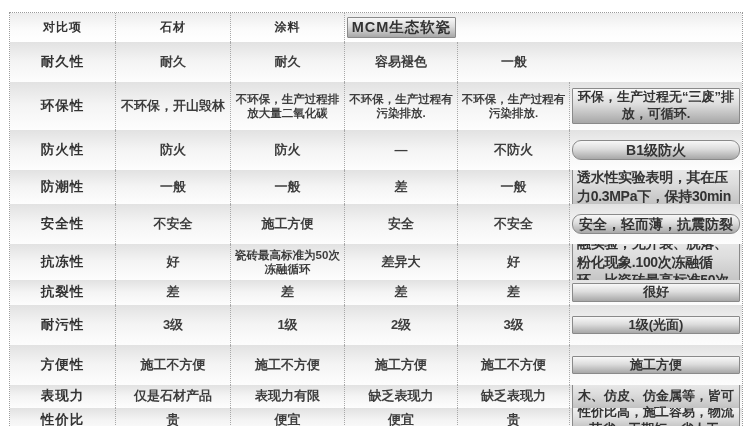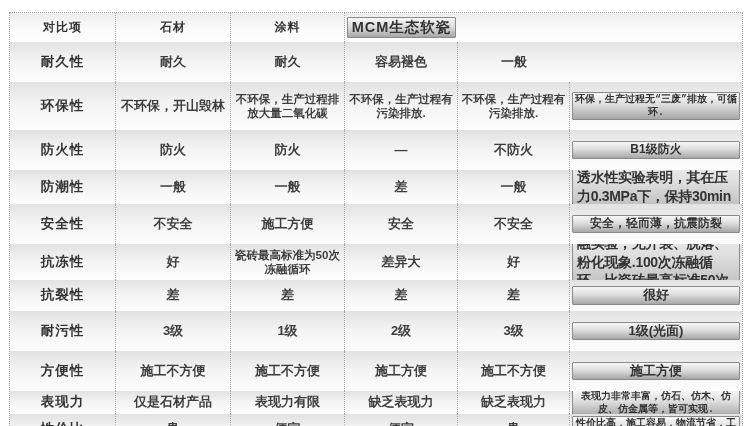--- a/index.html
+++ b/index.html
@@ -14,43 +14,43 @@
     box-sizing:border-box;
     background:#fff;
   }
   .row{
     display:grid;
     grid-template-columns:106px 115px 114px 113px 112px 1fr;
     width:100%;
     background:linear-gradient(180deg,#e2e2e2 0%,#f4f4f4 48%,#fdfdfd 100%);
   }
   .row.hdr-row{background:linear-gradient(180deg,#ededed 0%,#fbfbfb 55%,#ffffff 100%);}
-  .h29{height:29px}.h31{height:31px}.h32{height:40px}.h33{height:23px}
+  .h29{height:29px}.h31{height:25px}.h32{height:40px}.h33{height:23px}
   .h34{height:34px}.h35{height:48px}.h36{height:36px}
   .cell{
     display:flex;align-items:center;justify-content:center;
     text-align:center;color:#3d3d3d;font-size:13px;font-weight:600;
     border-right:1px dotted #a8a8a8;box-sizing:border-box;
     line-height:1.25;padding:0 3px;overflow:hidden;
   }
   .cell:last-child{border-right:none;}
   .cell.lbl{font-weight:700;font-size:13.5px;letter-spacing:1px;color:#333;}
   .cell.hdr{font-weight:700;font-size:12px;letter-spacing:1px;color:#333;}
   .cell.sm{font-size:11.5px;}
   .cell.mcm-wrap{padding:0;align-items:center;}
   .mcm-box{
     flex:1;margin:1px 2px;display:flex;align-items:center;justify-content:center;
     background:linear-gradient(180deg,#f8f8f8 0%,#dddddd 45%,#a7a7a7 100%);
     border:1px solid #8a8a8a;border-radius:1px;
     color:#333;font-size:13px;font-weight:700;text-align:center;
     line-height:1.3;padding:0 2px;box-sizing:border-box;overflow:hidden;
   }
   .mcm-hdr{font-size:14.5px;letter-spacing:1px;}
-  .mcm-lg{font-size:12px;}
-  .mcm-md{font-size:10px;font-weight:600;font-family:Liberation Mono, monospace;}
+  .mcm-lg{font-size:14px;border-radius:9px;}
+  .mcm-md{font-size:13px;font-weight:600;}
   .mcm-xs{
     font-size:14px;font-weight:600;letter-spacing:-0.3px;
     text-align:left;justify-content:flex-start;padding:0 4px;line-height:1.35;
   }
 </style>
 </head>
 <body>
 
 <div class="cmp-table">
 

